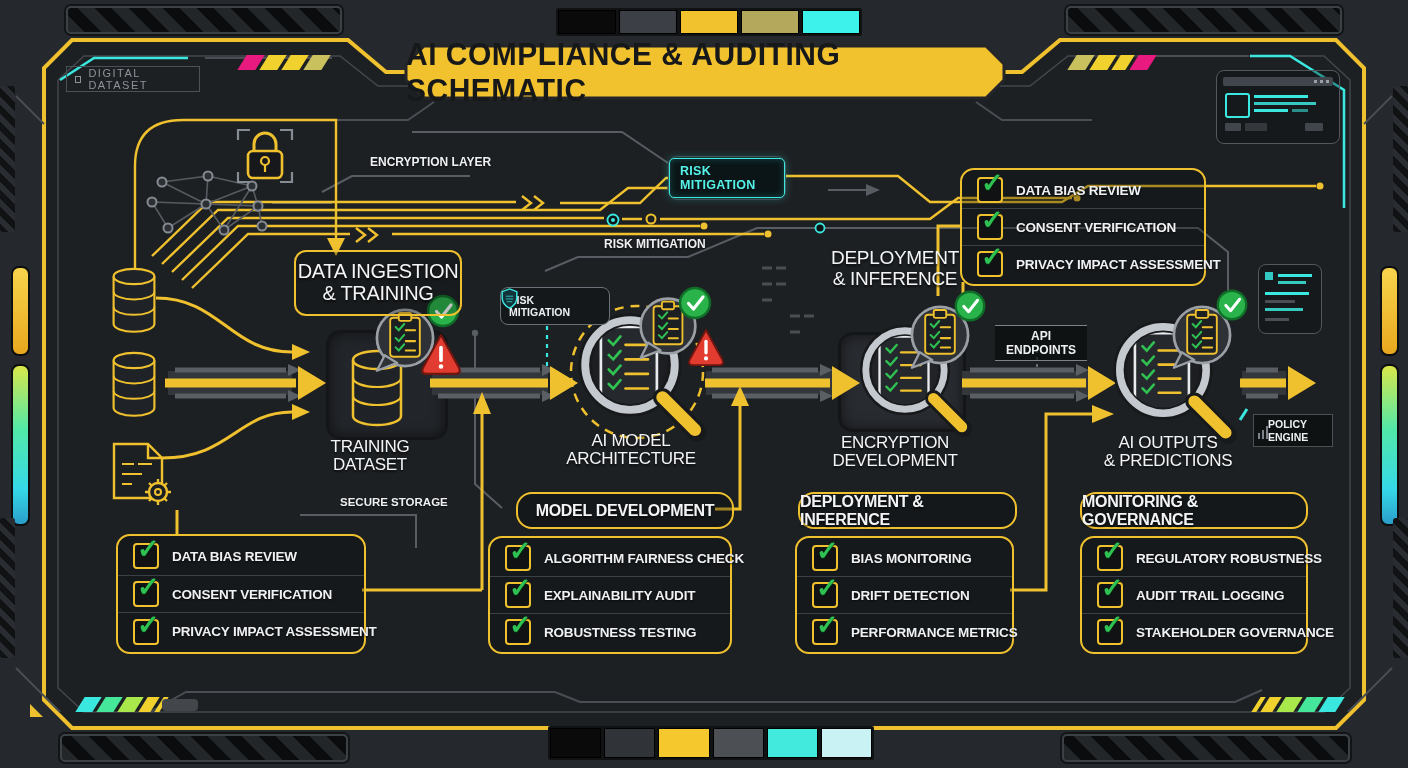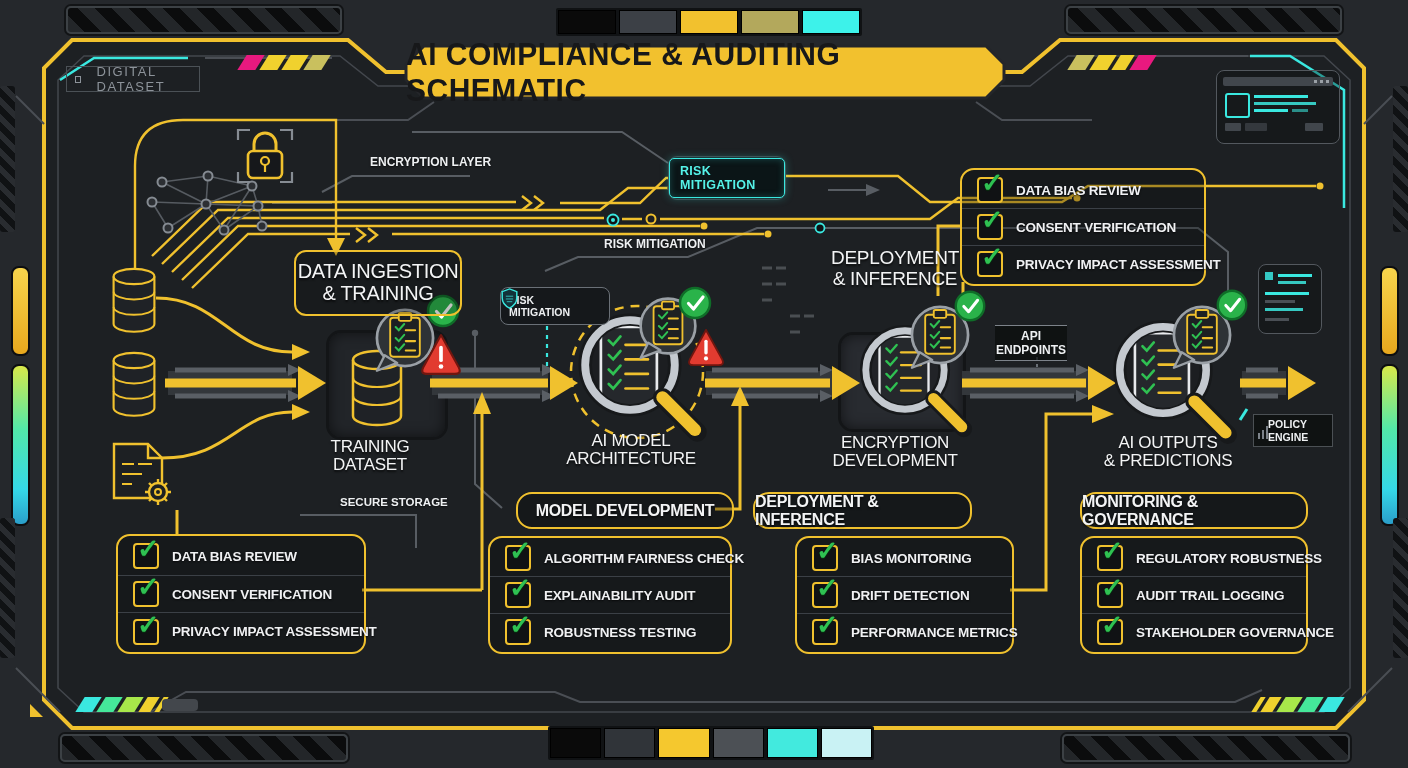--- a/index.html
+++ b/index.html
@@ -47,22 +47,22 @@
   .cyanbadge-outer{position:absolute;border:1.5px solid #3d4247;border-radius:9px;background:#141719;
                    display:flex;align-items:center;justify-content:center;}
   .cyanbadge{border:1.6px solid #3ae8e0;border-radius:5px;background:#0b1517;color:#55f2e8;
              font-weight:bold;font-size:12.5px;letter-spacing:.3px;padding:5px 10px;
              box-shadow:0 0 9px rgba(58,232,224,.35), inset 0 0 7px rgba(58,232,224,.25);}
   .shieldbadge{position:absolute;border:1.4px solid #6a7077;border-radius:8px;background:#15181b;
                display:flex;align-items:center;gap:8px;padding:0 8px;}
   .shieldtxt{color:#eef0f2;font-weight:bold;font-size:10.5px;line-height:1.18;letter-spacing:0;}
   .bracketlabel{position:absolute;background:rgba(10,12,13,.72);color:#eef0f2;font-weight:bold;
                 text-align:center;border-top:1.5px solid #7d838a;border-bottom:1.5px solid #7d838a;}
-  .cornertag{position:absolute;border:1px solid #4b5156;color:#8d939a;font-size:13px;
-             letter-spacing:1.5px;display:flex;align-items:center;padding:0 8px;gap:16px;}
+  .cornertag{position:absolute;border:1px solid #4b5156;color:#8d939a;font-size:11px;
+             letter-spacing:1.5px;display:flex;align-items:center;padding:0 8px;gap:7px;}
   .hud{position:absolute;border:1.5px solid #53585e;border-radius:8px;background:rgba(12,14,15,.35);}
   .node-square{position:absolute;background:#282b30;border:3px solid #131517;border-radius:15px;
                box-shadow:inset 0 0 14px rgba(0,0,0,.55);}
   .pill{position:absolute;background:#43474c;border-radius:4px;}
   .bars{display:flex;align-items:flex-end;gap:2px;}
   .bars span{display:block;width:2px;background:#7d838a;}
 </style>
 </head>
 <body>
 
@@ -449,34 +449,34 @@
     <svg width="17" height="21" viewBox="0 0 18 23">
       <path d="M9,1 L17,4 V11 C17,17 13,20 9,22 C5,20 1,17 1,11 V4 Z" fill="#12333a" stroke="#3ae8e0" stroke-width="1.6"></path>
       <path d="M5,9 h8 M5,12 h8 M6,15 h6" stroke="#3ae8e0" stroke-width="1" opacity=".8"></path>
     </svg>
     <span class="shieldtxt">
       <span>RISK</span><br>
       <span>MITIGATION</span>
     </span>
   </div>
 
-  <div class="bracketlabel" style="left:995px;top:325px;width:72px;font-size:12px;padding:3px 0;z-index:6">API ENDPOINTS</div>
+  <div class="bracketlabel" style="left:995px;top:325px;width:92px;font-size:12px;padding:3px 0;z-index:6">API ENDPOINTS</div>
 
   <div class="bracketlabel" style="left:1253px;top:414px;width:64px;font-size:10.5px;line-height:1.2;padding:3px 0 3px 14px;text-align:left;border:1px solid rgba(125,131,138,.55);z-index:6">
     <div class="bars abs" style="left:4px;top:10px;height:14px">
       <span style="height:6px"></span>
         <span style="height:9px"></span>
         <span style="height:13px"></span>
     </div>
     <div>POLICY</div>
     <div>ENGINE</div>
   </div>
 
   <div class="seclabel" style="left:516px;top:492px;width:214px;height:33px;z-index:6">MODEL DEVELOPMENT</div>
-  <div class="seclabel" style="left:753px;top:492px;width:215px;height:33px;z-index:6">DEPLOYMENT &amp; INFERENCE</div>
+  <div class="seclabel" style="left:798px;top:492px;width:215px;height:33px;z-index:6">DEPLOYMENT &amp; INFERENCE</div>
   <div class="seclabel" style="left:1080px;top:492px;width:224px;height:33px;z-index:6">MONITORING &amp; GOVERNANCE</div>
 
   <div class="cl" style="left:960px;top:168px;width:242px;height:110px;z-index:6">
     <div class="cl-row">
       <span class="cbx">
           <span class="tick">✓</span>
         </span>
       <span class="cl-label">DATA BIAS REVIEW</span>
     </div>
     <div class="cl-row">

